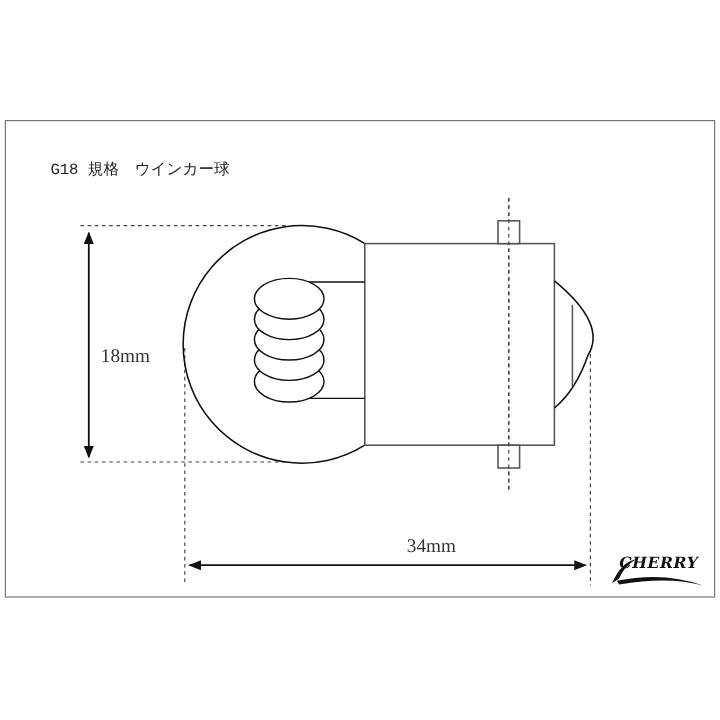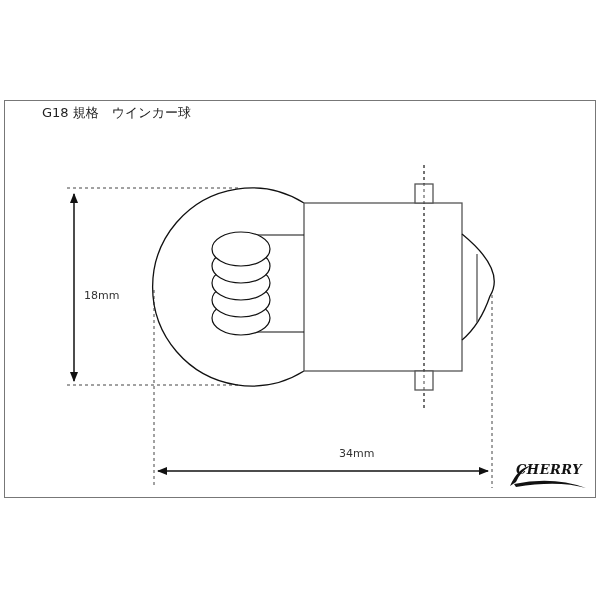--- a/index.html
+++ b/index.html
@@ -1,19 +1,19 @@
 <!DOCTYPE html>
 <html><head>
 <meta charset="utf-8">
 <style>
   html, body { margin:0; padding:0; background:#ffffff; }
   body { width:600px; height:600px; position:relative; overflow:hidden; font-family:"DejaVu Sans", sans-serif; }
   .frame { position:absolute; left:4px; top:100px; width:592px; height:398px; border:1px solid #777; box-sizing:border-box; }
-  .title { position:absolute; left:42px; top:104px; font-size:13px; color:#222; white-space:pre; }
-  .dim-label { position:absolute; font-size:11px; color:#333; }
+  .title { position:absolute; left:42px; top:132px; font-size:13px; color:#222; white-space:pre;font-family:Liberation Mono, monospace; }
+  .dim-label { position:absolute; font-size:16px; color:#333;font-family:Liberation Serif, serif; }
   .logo { position:absolute; left:508px; top:460px; width:80px; height:30px; }
   .logo-text { position:absolute; left:8px; top:2px; font-family:"DejaVu Serif", serif; font-weight:bold; font-style:italic; font-size:13px; color:#111; letter-spacing:0.5px; }
   svg.drawing { position:absolute; left:0; top:0; }
 </style>
 </head>
 <body>
 
 <div class="frame"></div>
 
 <div class="title">G18 規格　ウインカー球</div>

